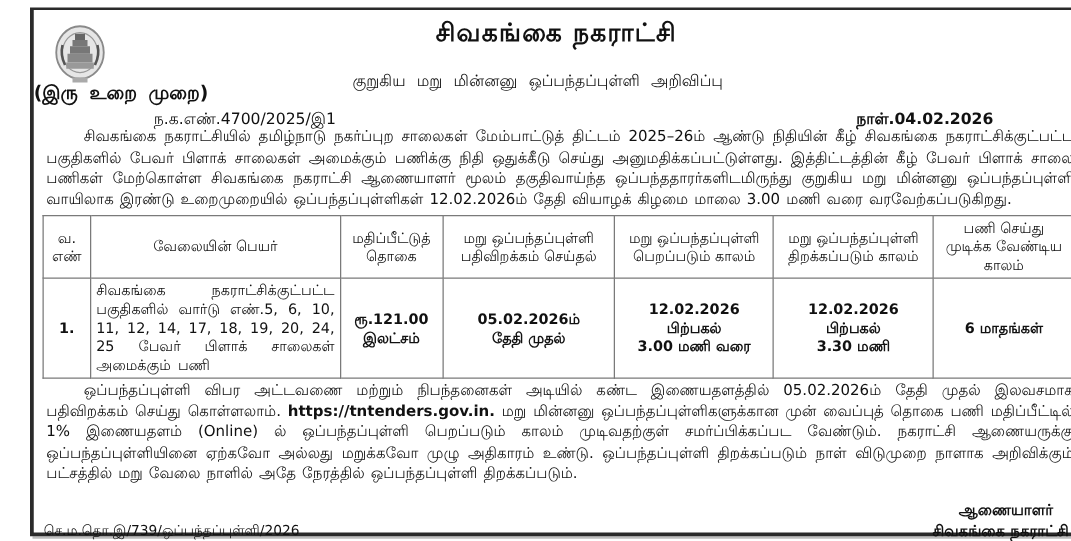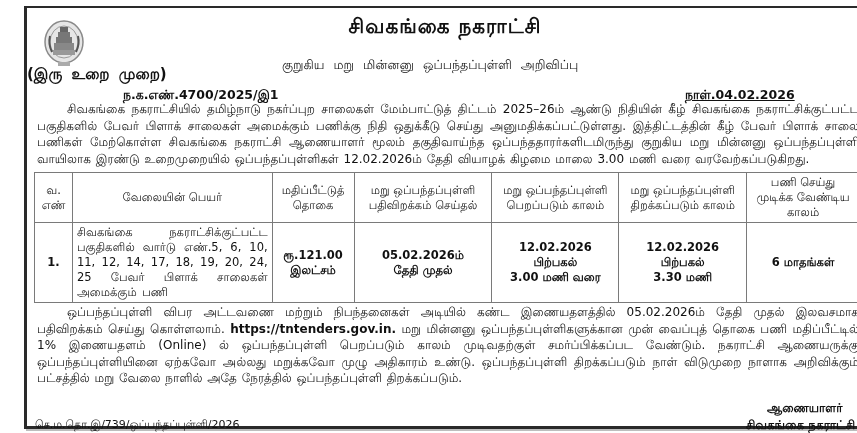--- a/index.html
+++ b/index.html
@@ -8,22 +8,22 @@
   .frame { position:absolute; left:24px; top:6px; width:836px; height:418px;
            border-left:3px solid #2a2a2a; border-top:2px solid #2a2a2a;
            border-right:3px solid #2a2a2a; border-bottom:3px solid #2a2a2a;
            box-shadow: 2px 2px 0 #bdbdbd; background:#fff; }
   .logo { position:absolute; left:14px; top:10px; width:46px; height:54px; }
   .title { position:absolute; left:0; width:100%; top:6px; text-align:center;
            font-family:"DejaVu Serif", "Liberation Serif", serif; font-weight:bold;
            font-size:20px; letter-spacing:1px; color:#111; }
   .subtitle { position:absolute; left:255px; top:37px; font-size:12.5px; word-spacing:5px;margin-top:12px; }
   .subtitle2 { position:absolute; left:0; width:100%; top:57px; text-align:left; font-size:15px; font-weight:bold; word-spacing:4px; }
-  .refno { position:absolute; left:96px; top:79px; font-size:12.5px; font-weight:bold; }
-  .date { position:absolute; left:658px; top:79px; font-size:12.5px; font-weight:bold;text-decoration:underline; }
+  .refno { position:absolute; left:96px; top:79px; font-size:12.5px; font-weight:normal; }
+  .date { position:absolute; left:658px; top:79px; font-size:12.5px; font-weight:bold; }
   .para { position:absolute; left:10px; width:822px; font-size:12px; line-height:16.5px;
           text-align:justify; text-align-last:left; word-spacing:1px; }
   .p1 { top:93px; }
   .para .indent { display:inline-block; width:30px; }
   table.tender { position:absolute; left:7px; top:164px; width:826px; border-collapse:collapse;
                  font-size:11.5px; }
   table.tender th, table.tender td { border:1.5px solid #7a7a7a; text-align:center; vertical-align:middle;
                  font-weight:normal; padding:2px 4px; line-height:15px; }
   table.tender th { height:45px; }
   table.tender td { height:64px; }

